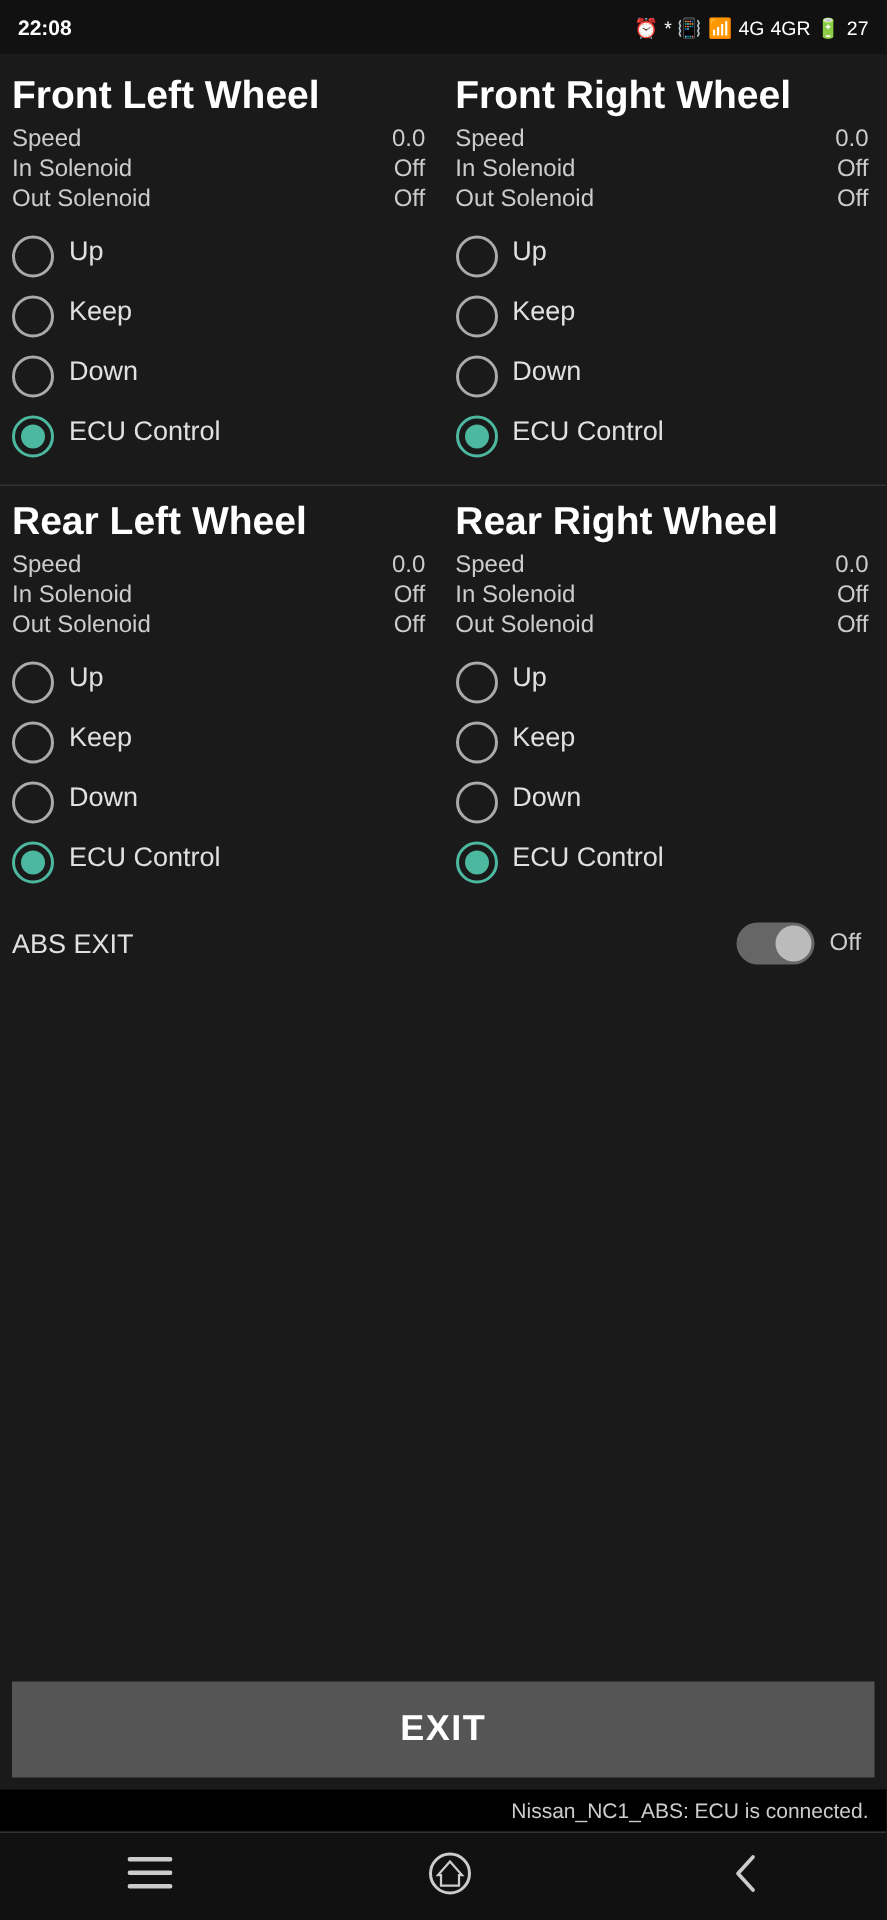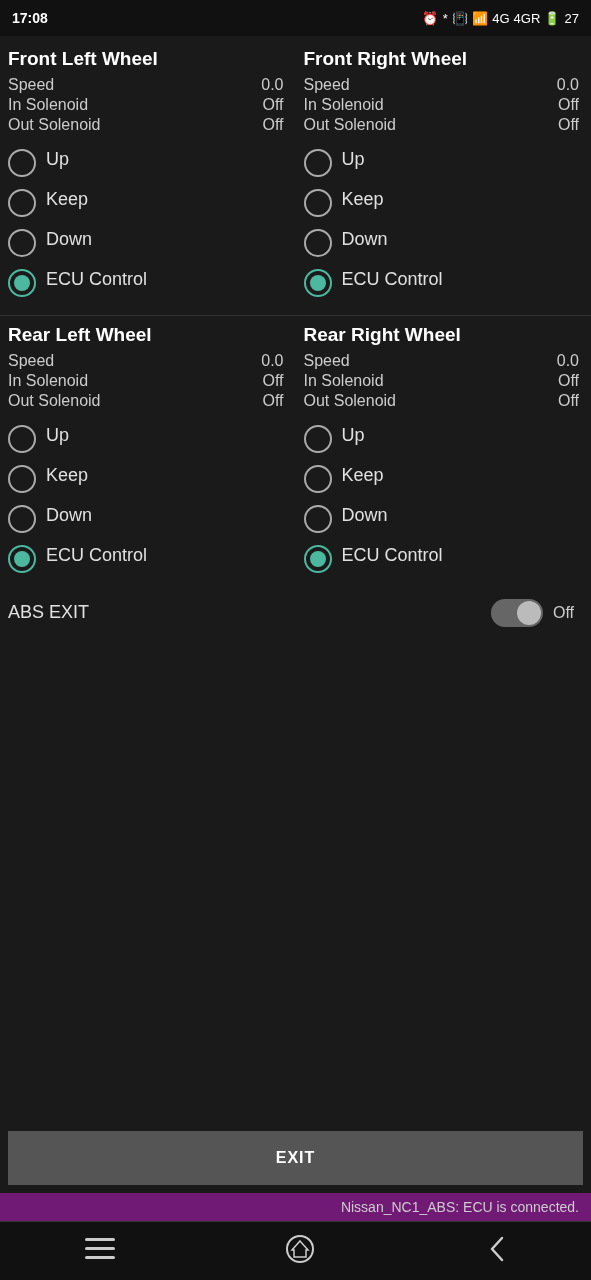--- a/index.html
+++ b/index.html
@@ -49,21 +49,21 @@
       display: grid;
       grid-template-columns: 1fr 1fr;
       gap: 0;
     }
 
     .wheel-section {
       padding: 4px 8px 8px 8px;
     }
 
     .wheel-title {
-      font-size: 19px;
+      font-size: 26px;
       font-weight: bold;
       color: #fff;
       line-height: 1.2;
       margin-bottom: 4px;
     }
 
     .wheel-stat {
       display: flex;
       justify-content: space-between;
       align-items: center;
@@ -182,31 +182,31 @@
     }
 
     
     .exit-button {
       display: block;
       width: calc(100% - 16px);
       margin: 8px;
       padding: 18px;
       background: #555;
       color: #fff;
-      font-size: 16px;
+      font-size: 24px;
       font-weight: bold;
       letter-spacing: 1px;
       border: none;
       cursor: pointer;
       text-align: center;
     }
 
     
     .connection-status {
-      background: #701a75;
+      background: #000000;
       padding: 6px 12px;
       font-size: 14px;
       color: #ccc;
       text-align: right;
     }
 
     
     .nav-bar {
       background: #111;
       display: flex;
@@ -234,21 +234,21 @@
     .content-area {
       flex: 1;
     }
   </style>
 </head>
 <body>
 
 <div class="page-wrapper">
 
   <div class="status-bar">
-    <span class="status-left">17:08</span>
+    <span class="status-left">22:08</span>
     <div class="status-right">
       <span class="status-icon">⏰</span>
       <span class="status-icon">*</span>
       <span class="status-icon">📳</span>
       <span class="status-icon">📶</span>
       <span class="status-icon">4G</span>
       <span class="status-icon">4GR</span>
       <span class="status-icon">🔋</span>
       <span class="status-icon">27</span>
     </div>

